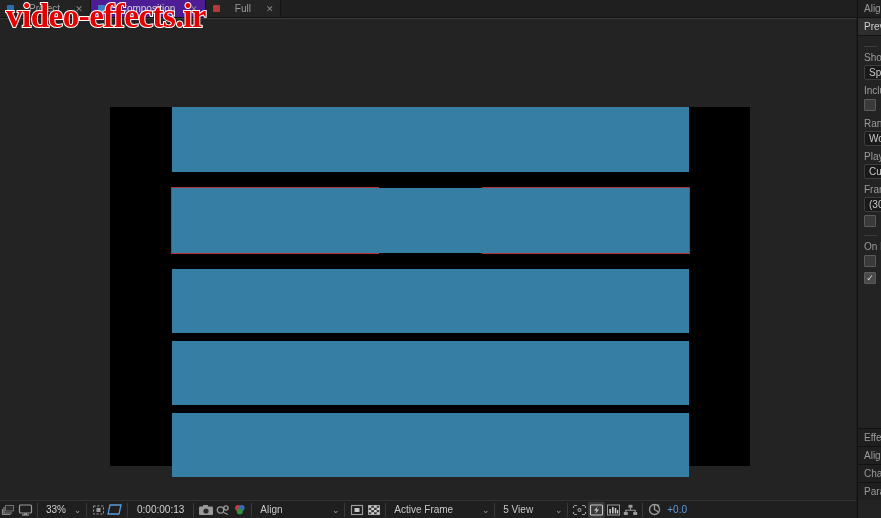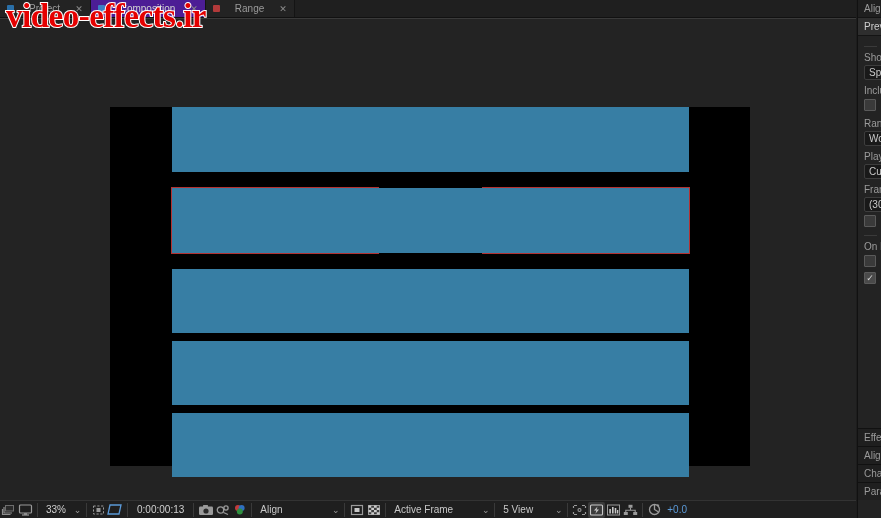--- a/index.html
+++ b/index.html
@@ -149,21 +149,21 @@
     <span>Project</span>
     <span class="xg">✕</span>
   </div>
   <div class="tab active">
     <span class="tabdot blue"></span>
     <span>Composition</span>
     <span class="xg">✕</span>
   </div>
   <div class="tab">
     <span class="tabdot red"></span>
-    <span>Range</span>
+    <span>Full</span>
     <span class="xg">✕</span>
   </div>
 </div>
 
 <div id="viewer">
   <div id="viewer-inner">
     <div id="comp" style="background: rgb(0, 0, 0);">
       <div class="bar" style="top: 0px; height: 65px; background: rgb(55, 126, 164);"></div>
       <div class="bar" style="top: 81px; height: 65px; background: rgb(55, 126, 164);"></div>
       <div id="sel" style="top: 80px; height: 67px; border-color: rgb(180, 50, 50);"></div>

